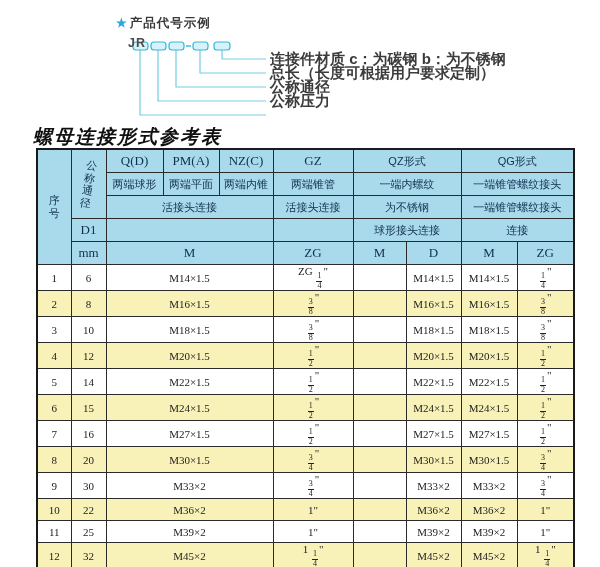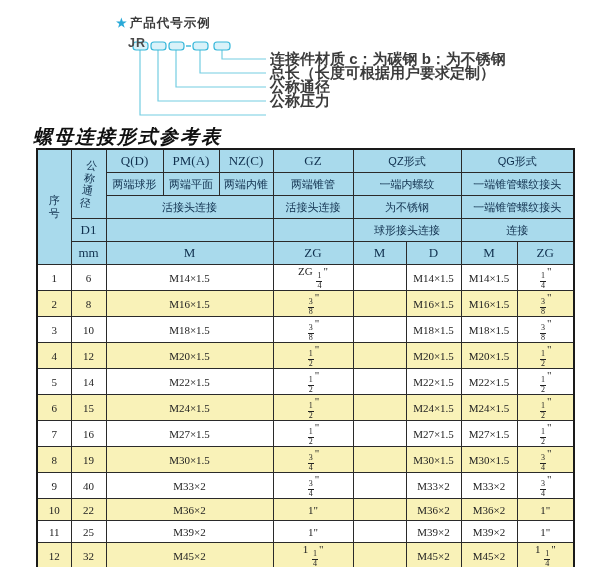--- a/index.html
+++ b/index.html
@@ -228,37 +228,37 @@
           <td></td>
           <td>M27×1.5</td>
           <td>M27×1.5</td>
           <td><span class="fr">
               <i class="nu">1</i>
               <i class="de">2</i>
             </span>"</td>
         </tr>
         <tr class="alt">
           <td>8</td>
-          <td>19</td>
+          <td>20</td>
           <td colspan="3">M30×1.5</td>
           <td><span class="fr">
               <i class="nu">3</i>
               <i class="de">4</i>
             </span>"</td>
           <td></td>
           <td>M30×1.5</td>
           <td>M30×1.5</td>
           <td><span class="fr">
               <i class="nu">3</i>
               <i class="de">4</i>
             </span>"</td>
         </tr>
         <tr>
           <td>9</td>
-          <td>40</td>
+          <td>30</td>
           <td colspan="3">M33×2</td>
           <td><span class="fr">
               <i class="nu">3</i>
               <i class="de">4</i>
             </span>"</td>
           <td></td>
           <td>M33×2</td>
           <td>M33×2</td>
           <td><span class="fr">
               <i class="nu">3</i>

